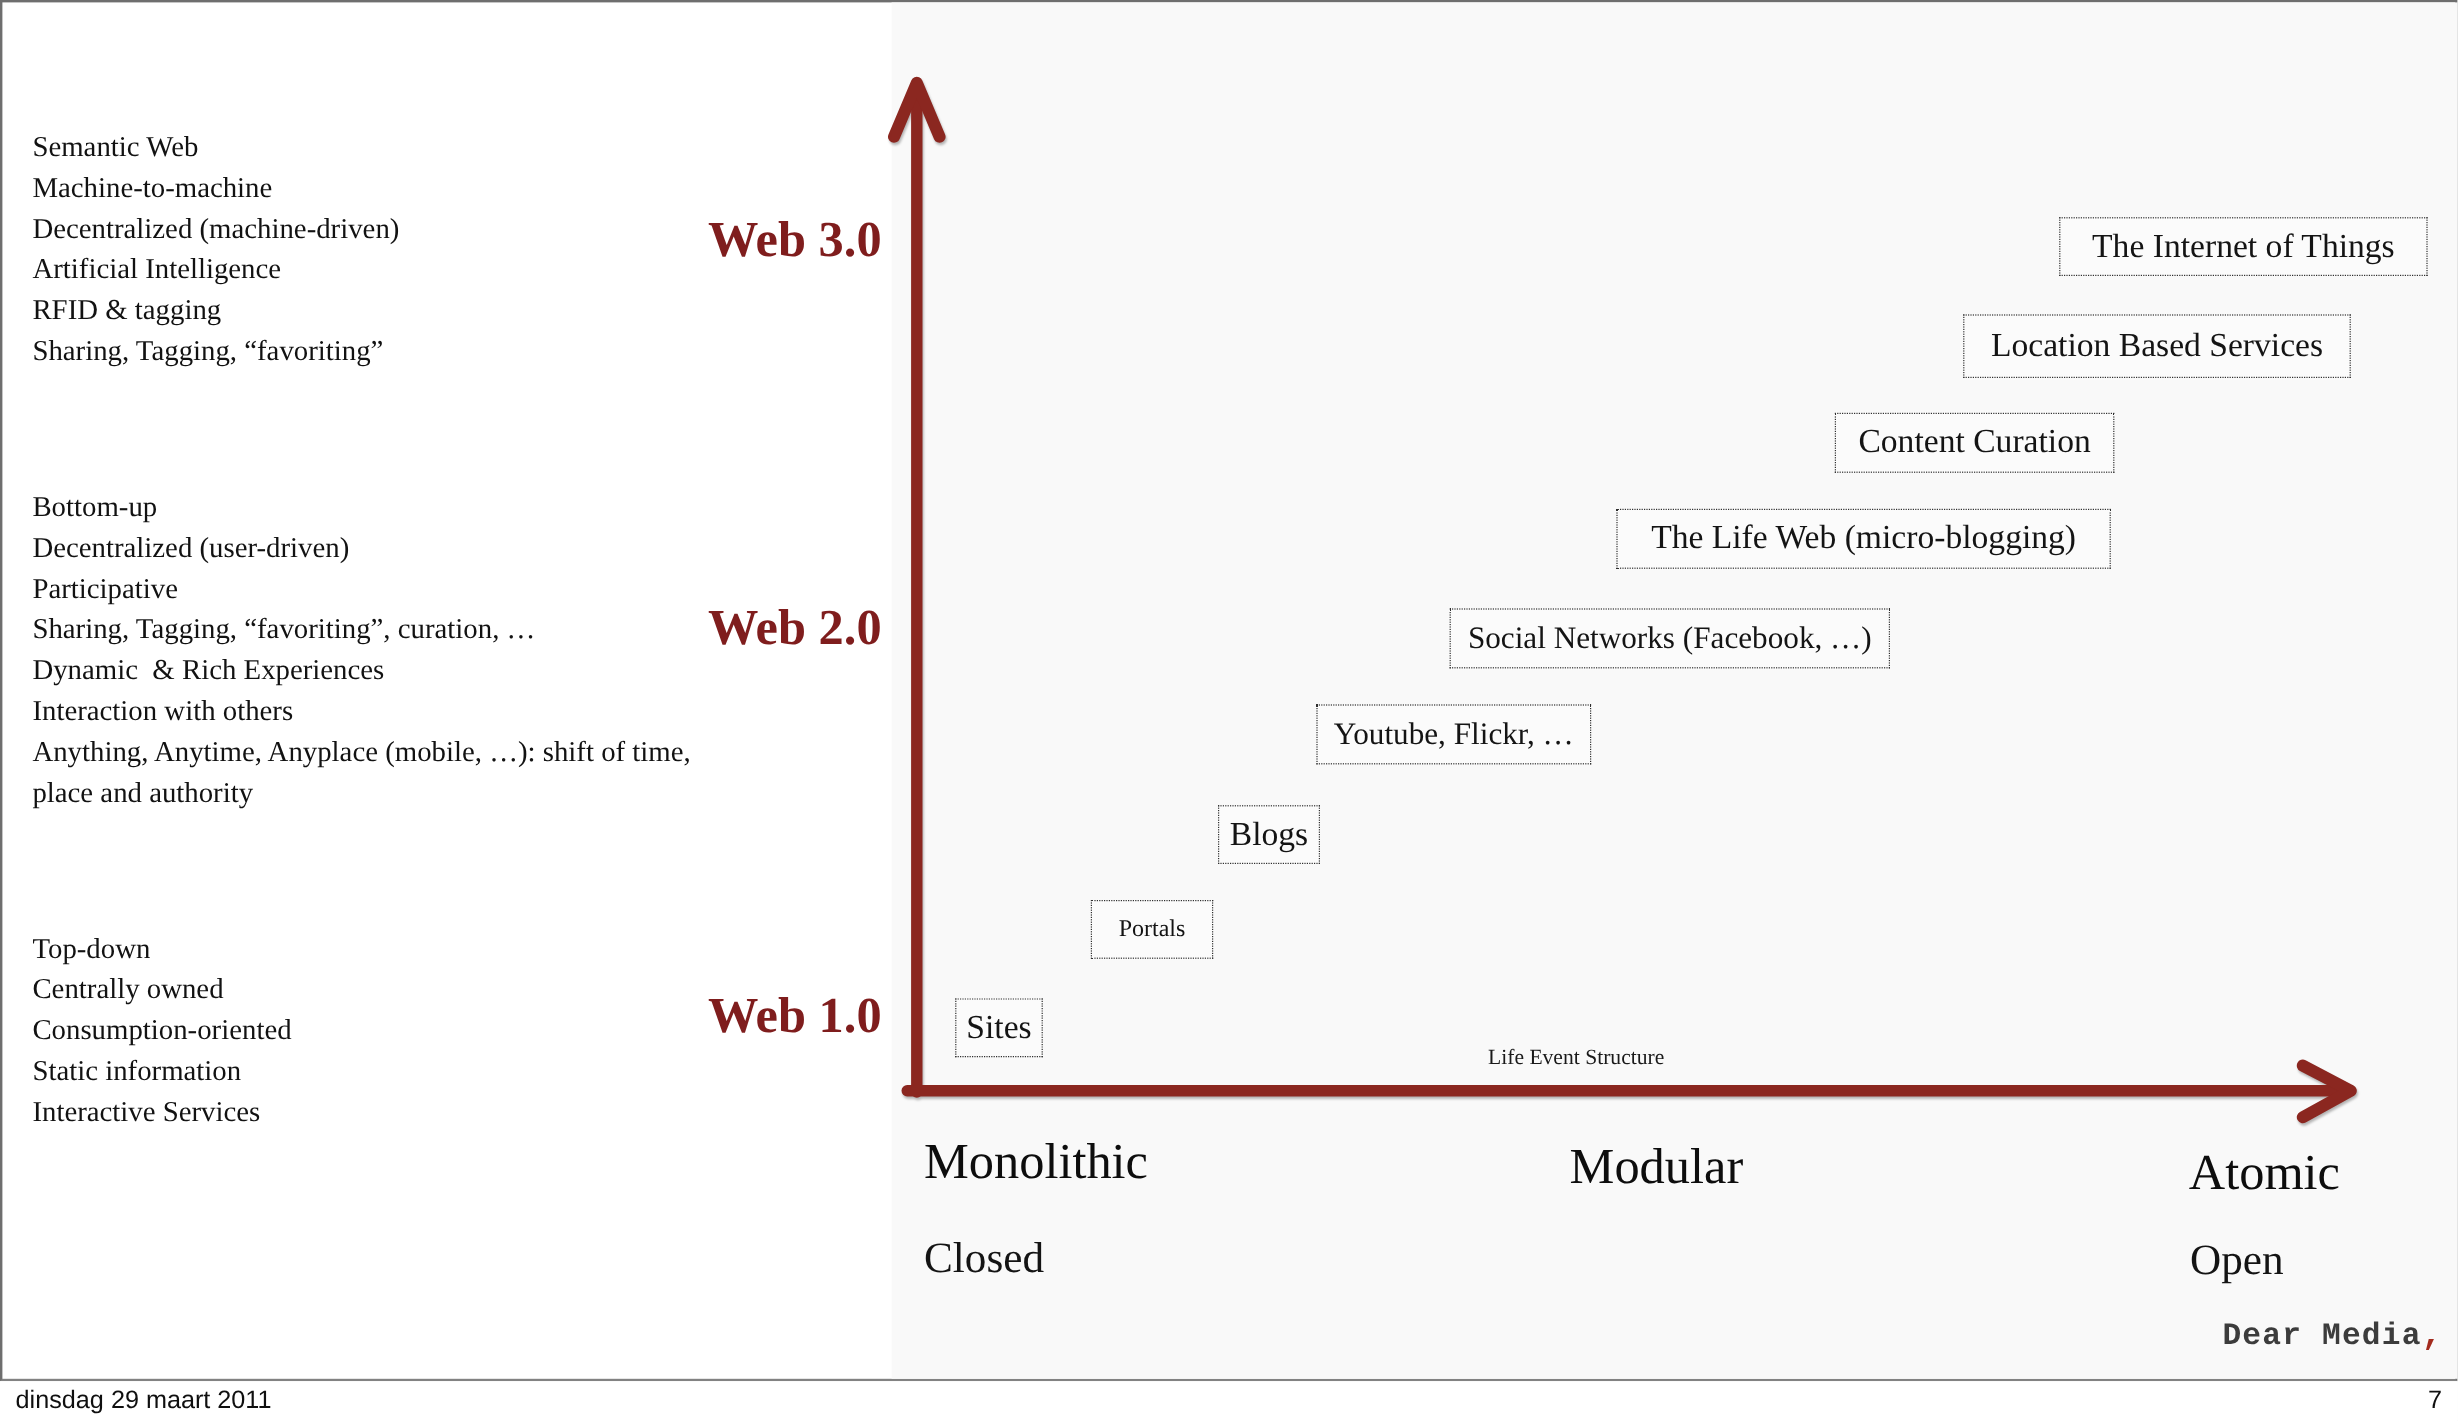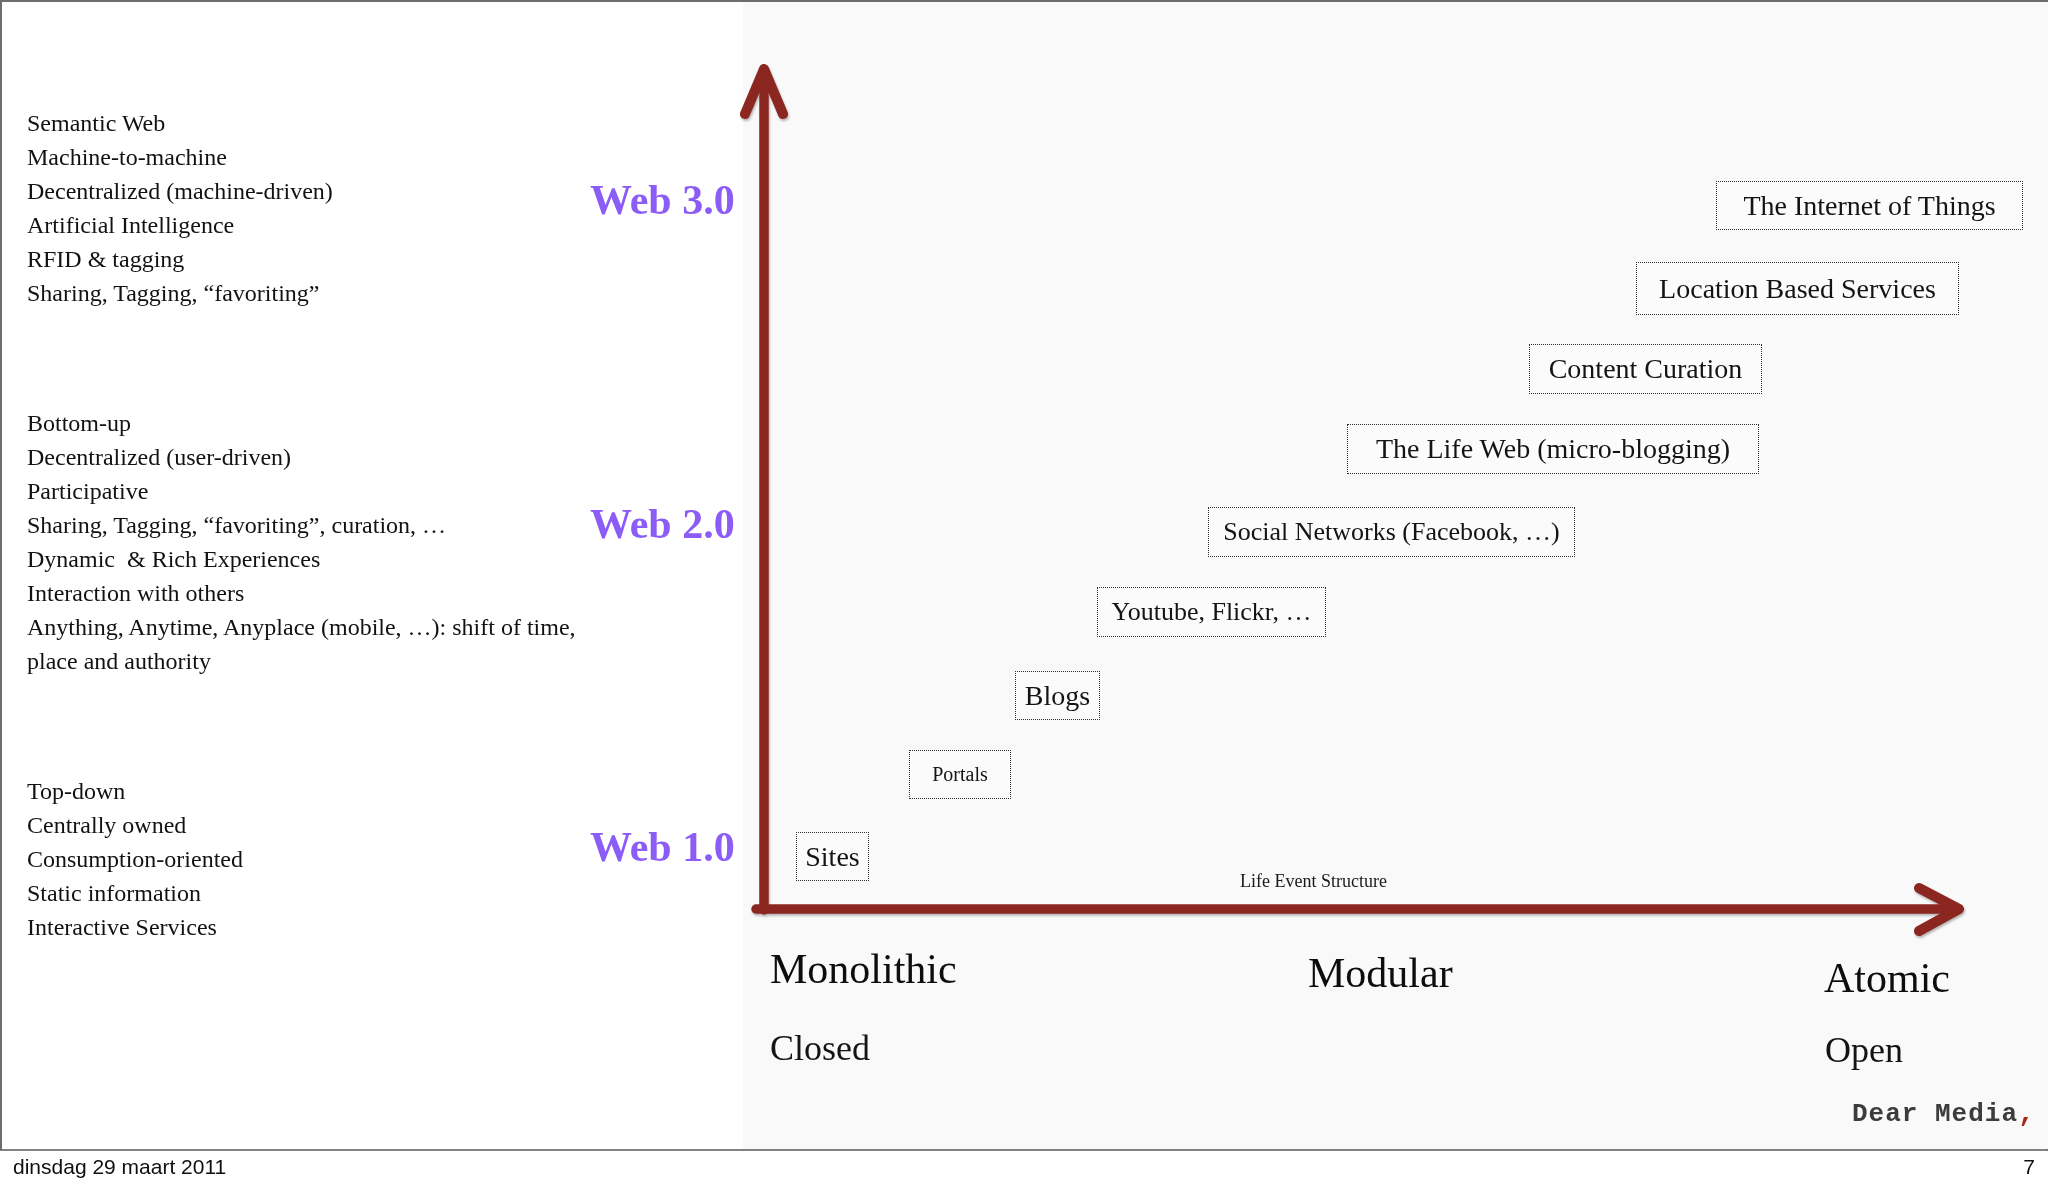--- a/index.html
+++ b/index.html
@@ -19,21 +19,21 @@
     position:absolute; left:741px; top:0; width:1305px; height:1147px;
     background:#f9f9f9;
   }
   .desc-block{
     position:absolute; left:25px; font-size:24px; line-height:34px;
     color:#121212; letter-spacing:0px;
   }
   .desc-line{white-space:pre-wrap;}
   .web-level{
     position:absolute; font-size:42px; font-weight:bold; line-height:44px;
-    color:#8b5cf6;
+    color:#7f1d1d;
   }
   .axes-svg{position:absolute; left:0; top:0;}
   .concept-box{
     position:absolute; box-sizing:border-box;
     border:1px dotted #2e2e2e;
     display:flex; align-items:center; justify-content:center;
     white-space:nowrap; color:#141414; background:rgba(255,255,255,0.35);
   }
   .axis-note{
     position:absolute; left:1238px; top:869px; font-size:18px; color:#1a1a1a;

